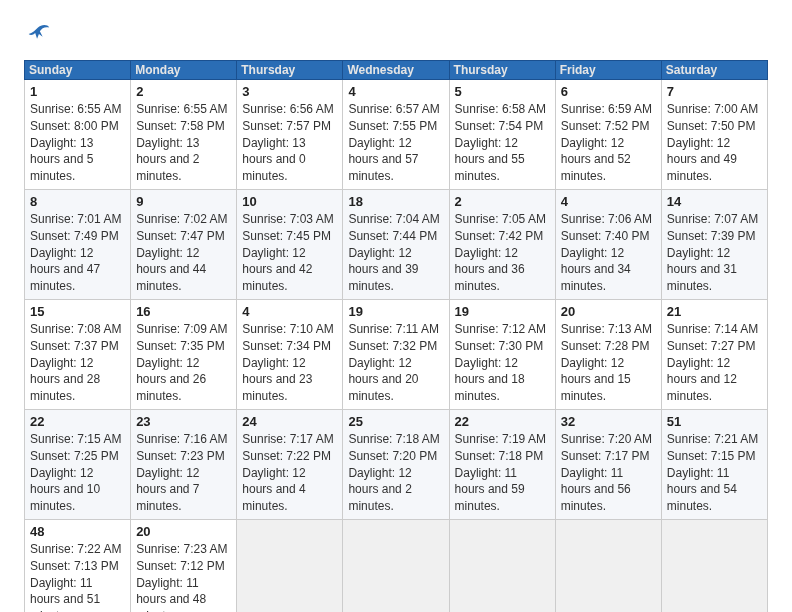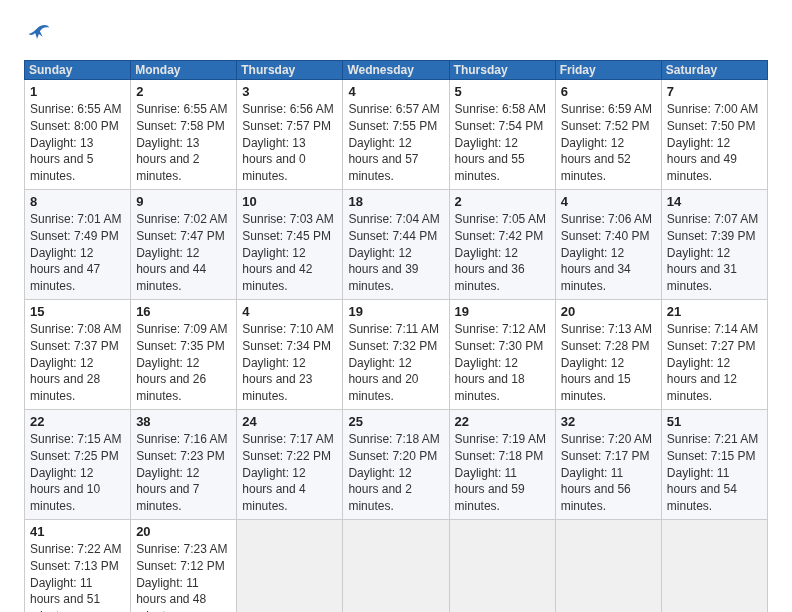--- a/index.html
+++ b/index.html
@@ -208,21 +208,21 @@
           <span class="day-num">21</span>
           <div class="day-info">Sunrise: 7:14 AM<br>Sunset: 7:27 PM<br>Daylight: 12 hours and 12 minutes.</div>
         </td>
       </tr>
       <tr>
         <td>
           <span class="day-num">22</span>
           <div class="day-info">Sunrise: 7:15 AM<br>Sunset: 7:25 PM<br>Daylight: 12 hours and 10 minutes.</div>
         </td>
         <td>
-          <span class="day-num">38</span>
+          <span class="day-num">23</span>
           <div class="day-info">Sunrise: 7:16 AM<br>Sunset: 7:23 PM<br>Daylight: 12 hours and 7 minutes.</div>
         </td>
         <td>
           <span class="day-num">24</span>
           <div class="day-info">Sunrise: 7:17 AM<br>Sunset: 7:22 PM<br>Daylight: 12 hours and 4 minutes.</div>
         </td>
         <td>
           <span class="day-num">25</span>
           <div class="day-info">Sunrise: 7:18 AM<br>Sunset: 7:20 PM<br>Daylight: 12 hours and 2 minutes.</div>
         </td>
@@ -234,21 +234,21 @@
           <span class="day-num">32</span>
           <div class="day-info">Sunrise: 7:20 AM<br>Sunset: 7:17 PM<br>Daylight: 11 hours and 56 minutes.</div>
         </td>
         <td>
           <span class="day-num">51</span>
           <div class="day-info">Sunrise: 7:21 AM<br>Sunset: 7:15 PM<br>Daylight: 11 hours and 54 minutes.</div>
         </td>
       </tr>
       <tr>
         <td>
-          <span class="day-num">41</span>
+          <span class="day-num">48</span>
           <div class="day-info">Sunrise: 7:22 AM<br>Sunset: 7:13 PM<br>Daylight: 11 hours and 51 minutes.</div>
         </td>
         <td>
           <span class="day-num">20</span>
           <div class="day-info">Sunrise: 7:23 AM<br>Sunset: 7:12 PM<br>Daylight: 11 hours and 48 minutes.</div>
         </td>
         <td class="empty"></td>
         <td class="empty"></td>
         <td class="empty"></td>
         <td class="empty"></td>

